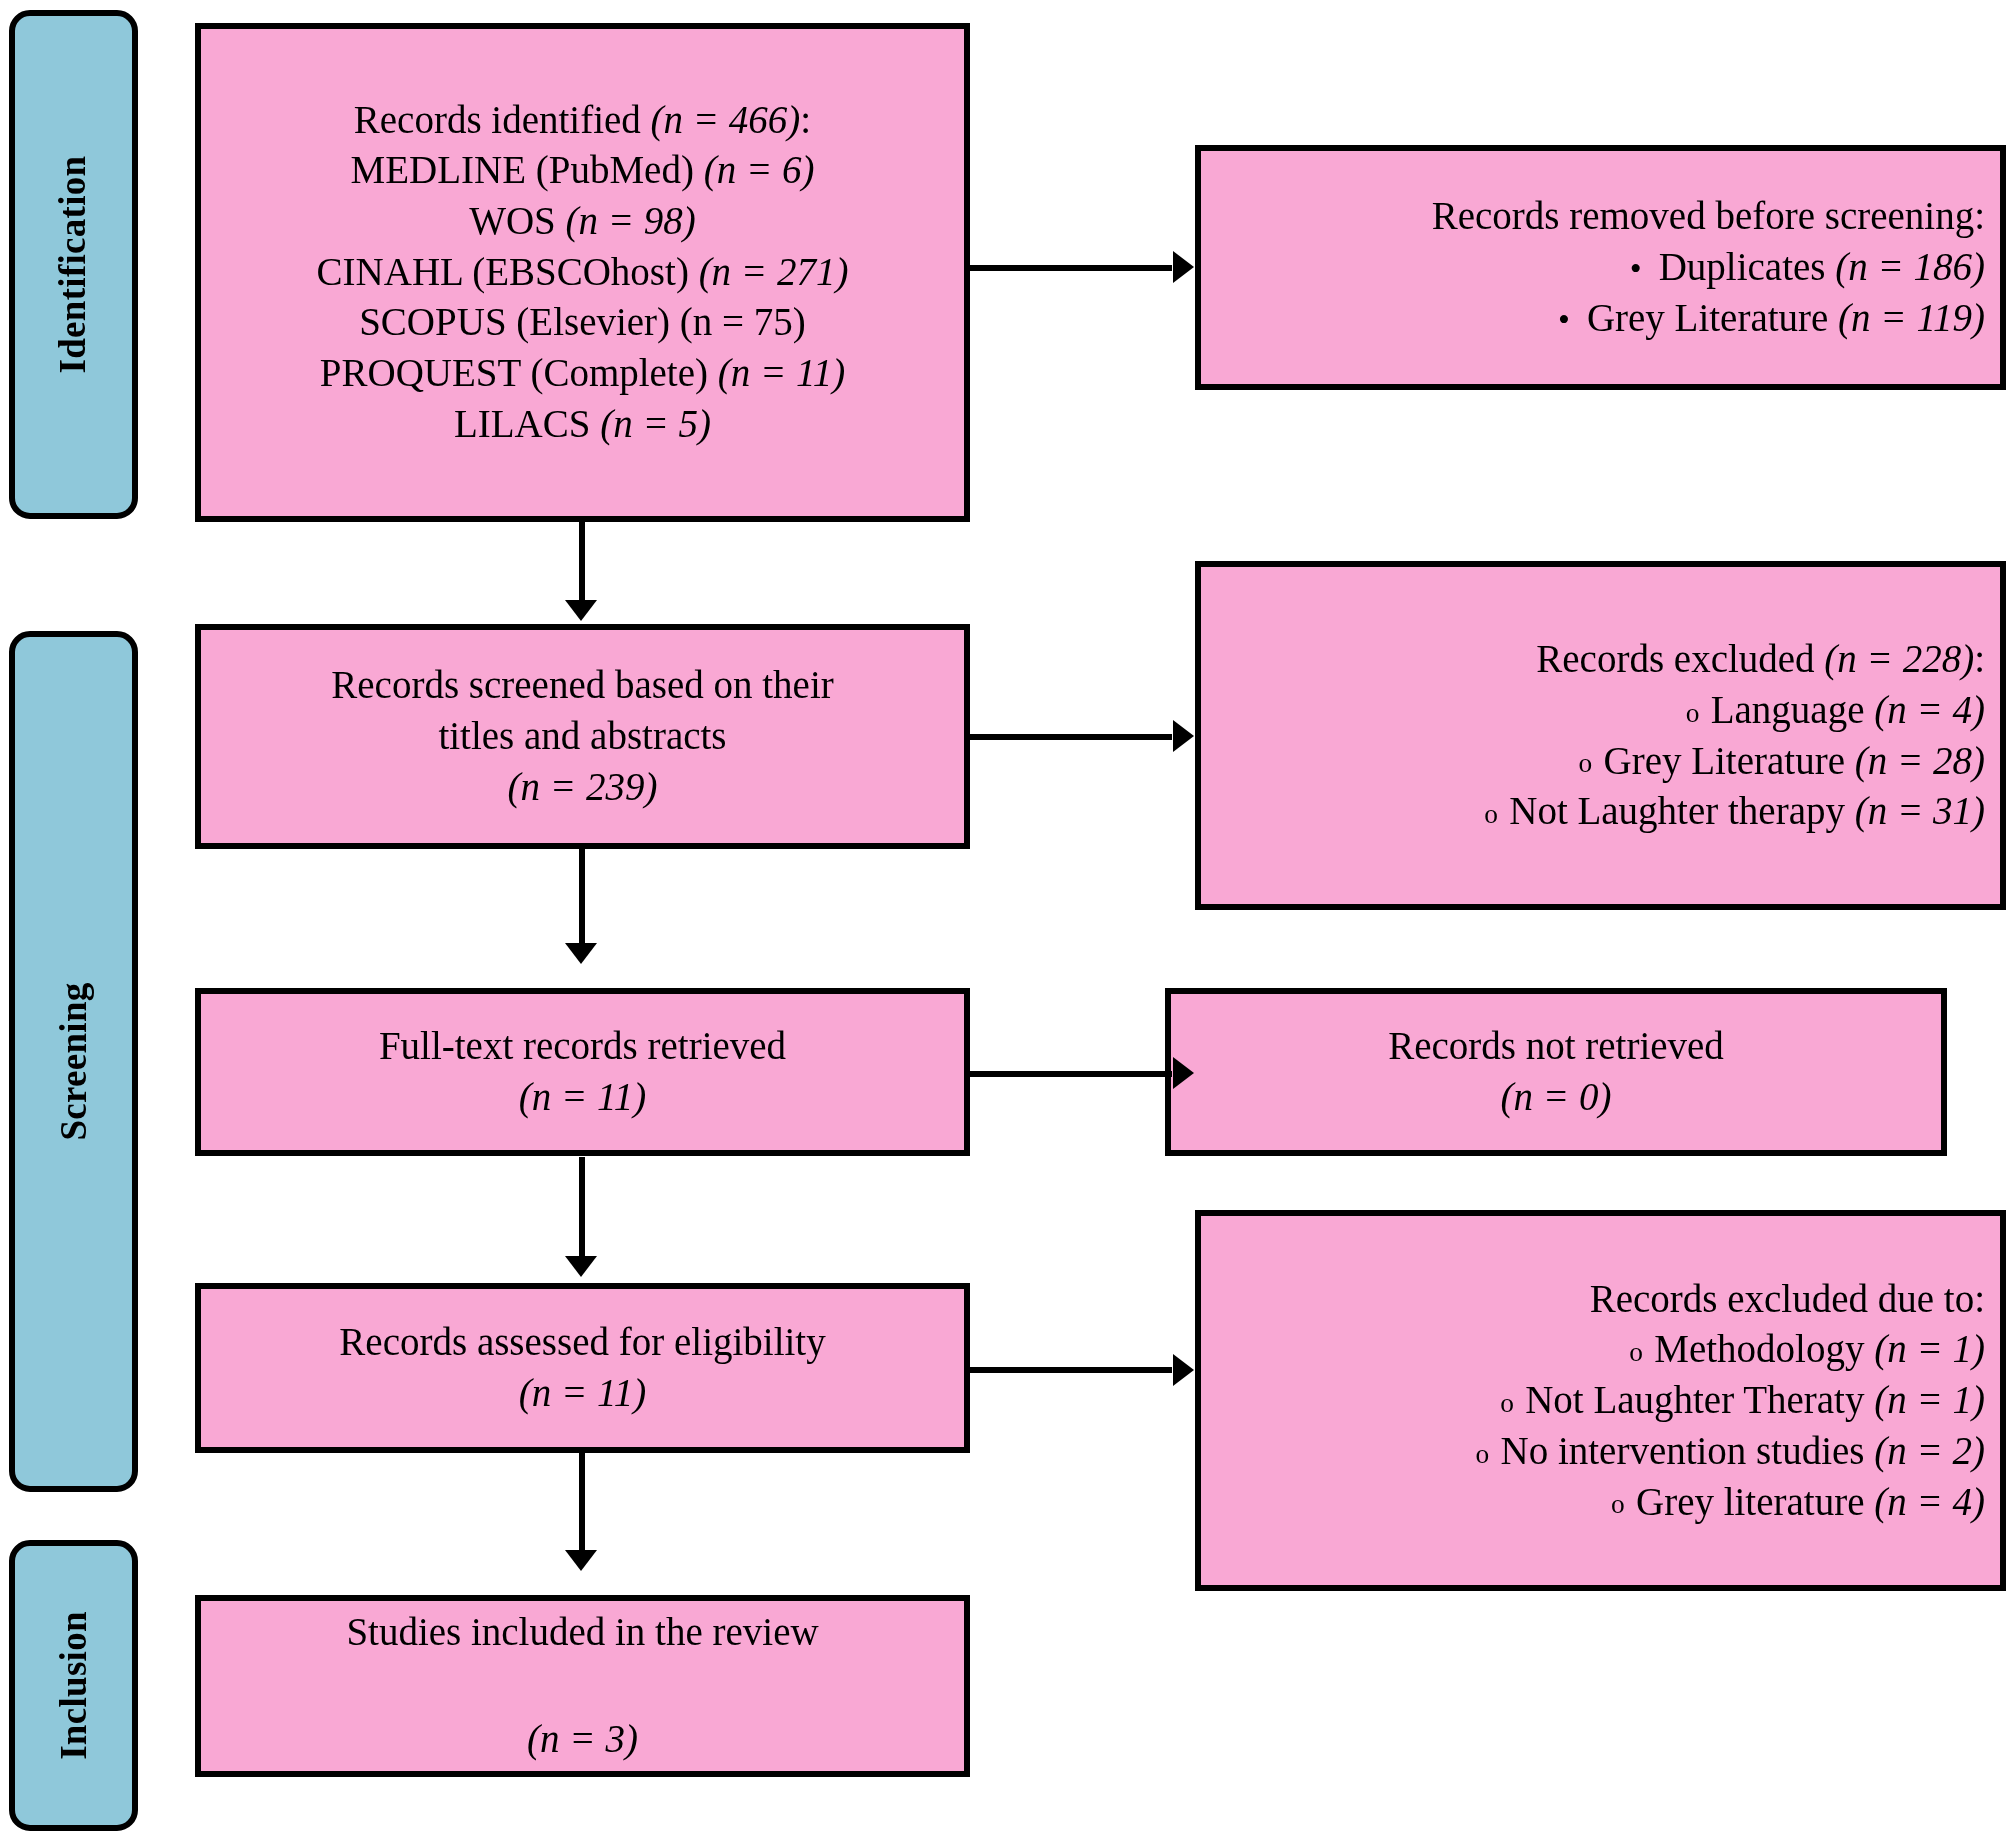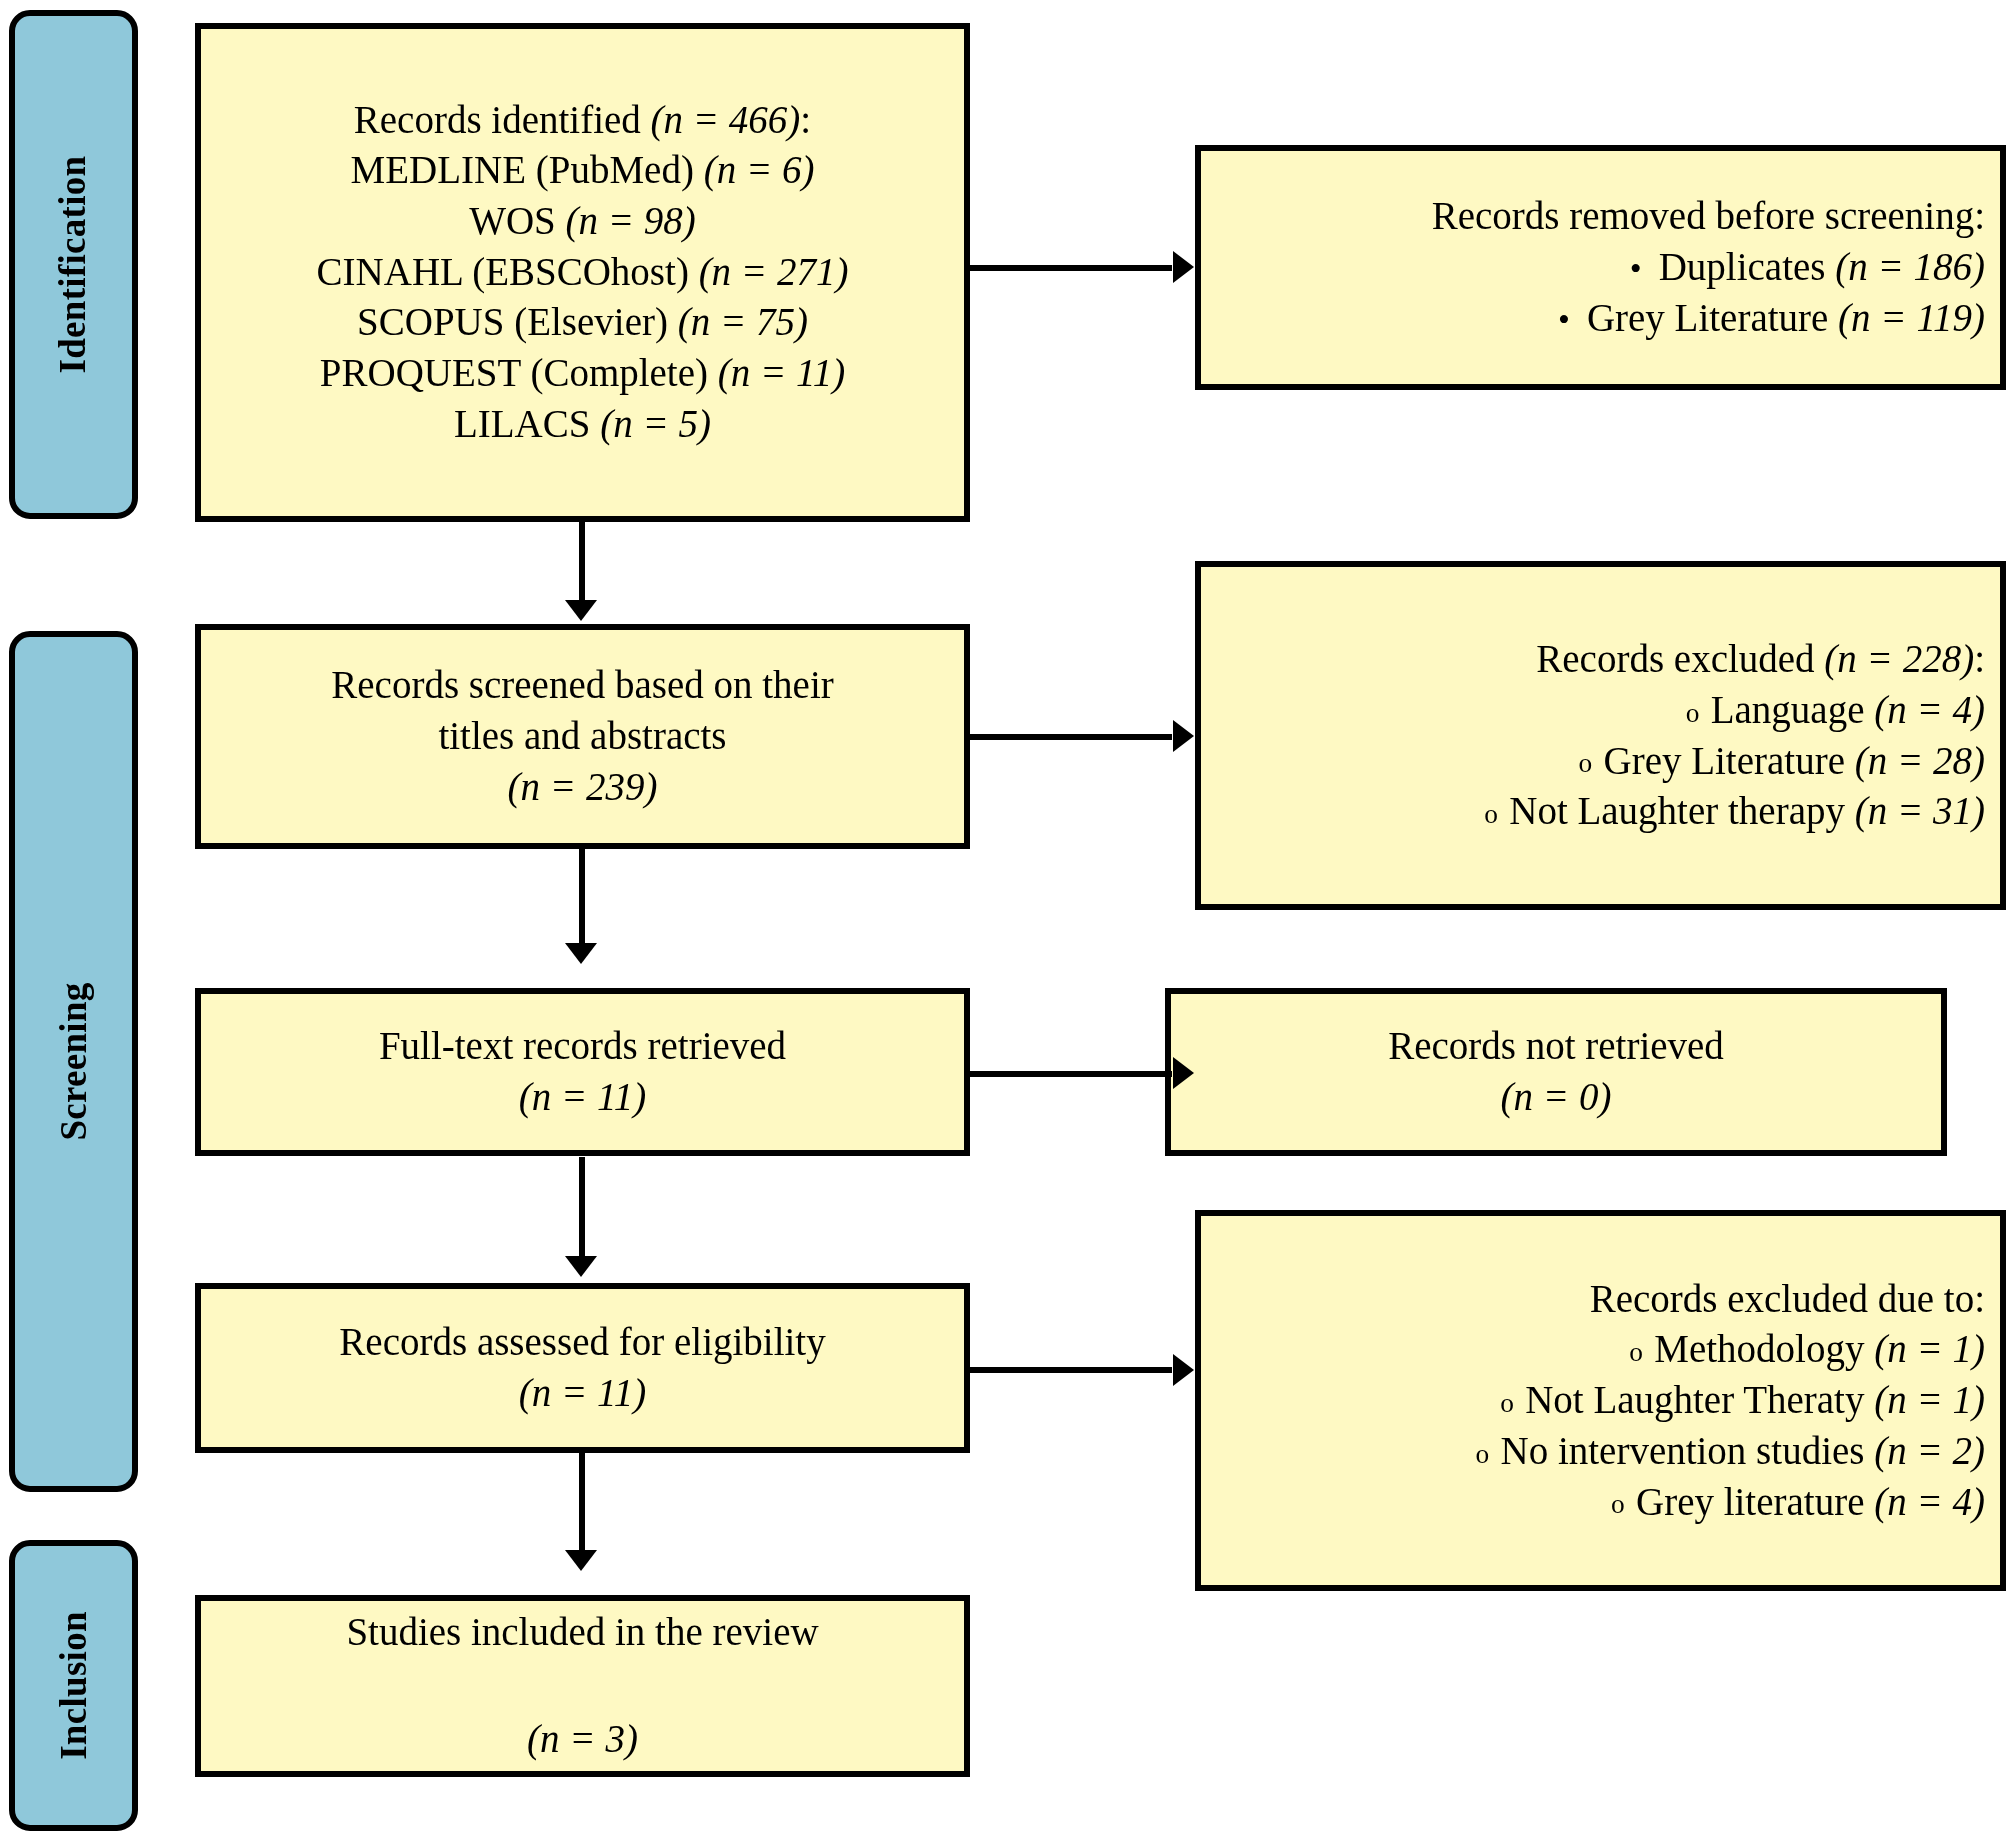--- a/index.html
+++ b/index.html
@@ -38,21 +38,21 @@
     font-weight: bold;
     font-size: 37px;
     letter-spacing: 0.3px;
     line-height: 1;
     color: #000000;
   }
 
   
   .flow-box {
     position: absolute;
-    background: #fef9c3;
+    background: #f9a8d4;
     border: 6.9px solid #000000;
     box-sizing: border-box;
     display: flex;
     flex-direction: column;
     justify-content: center;
     padding: 6.2px 15px;
   }
   .flow-box.center-text {
     align-items: center;
     text-align: center;
@@ -130,21 +130,21 @@
 
   <div class="stage-pill" style="left:8.7px; top:1540px; width:129px; height:291px;">
     <span class="stage-pill-label">Inclusion</span>
   </div>
 
   <div class="flow-box center-text" style="left:195px; top:22.5px; width:775px; height:499px;">
     <div class="box-line">Records identified <span style="font-style:italic">(n = 466)</span>:</div>
     <div class="box-line">MEDLINE (PubMed) <span style="font-style:italic">(n = 6)</span></div>
     <div class="box-line">WOS <span style="font-style:italic">(n = 98)</span></div>
     <div class="box-line">CINAHL (EBSCOhost) <span style="font-style:italic">(n = 271)</span></div>
-    <div class="box-line">SCOPUS (Elsevier) <span style="font-style:italic">(n = 75)</span></div>
+    <div class="box-line">SCOPUS (Elsevier) <span style="">(n = 75)</span></div>
     <div class="box-line">PROQUEST (Complete) <span style="font-style:italic">(n = 11)</span></div>
     <div class="box-line">LILACS <span style="font-style:italic">(n = 5)</span></div>
   </div>
 
   <div class="flow-box left-text" style="left:1195px; top:145px; width:811px; height:245px;">
     <div class="box-line">Records removed before screening:</div>
     <div class="list-line bullet-dot">Duplicates <span style="font-style:italic">(n = 186)</span></div>
     <div class="list-line bullet-dot">Grey Literature <span style="font-style:italic">(n = 119)</span></div>
   </div>
 

